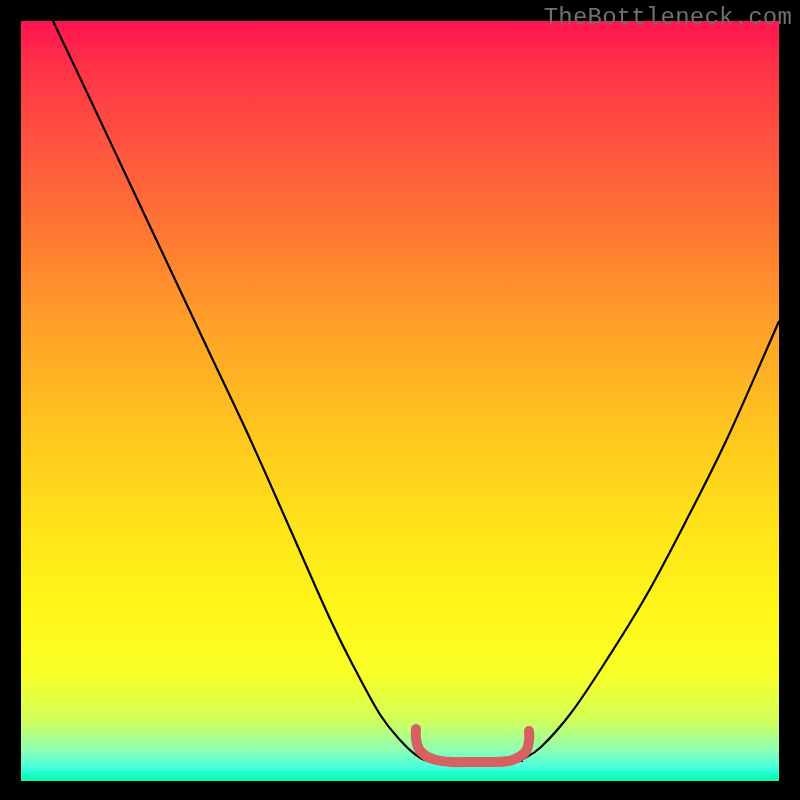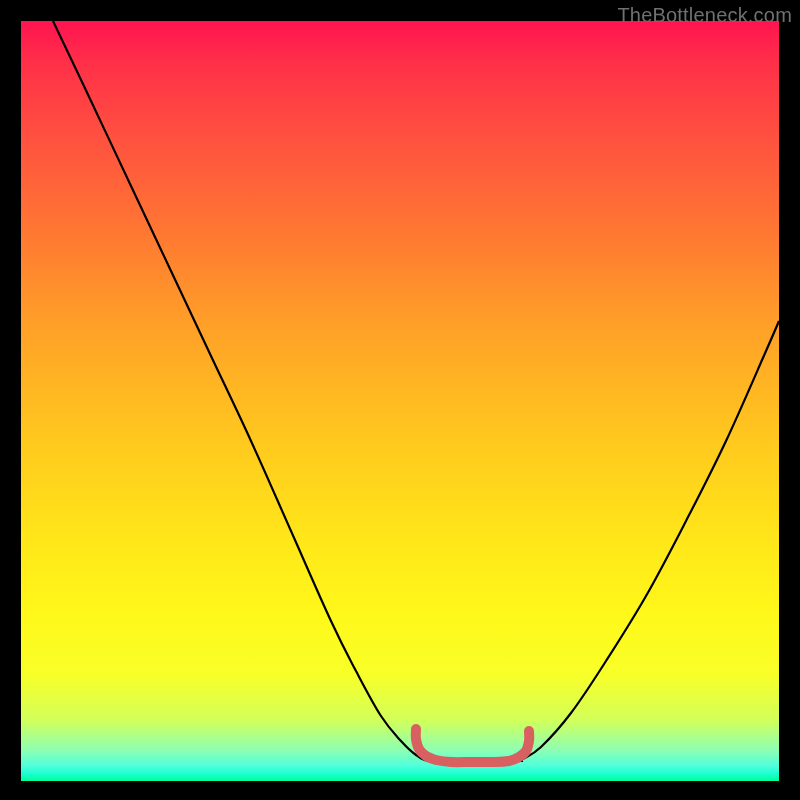--- a/index.html
+++ b/index.html
@@ -38,24 +38,25 @@
       #50ffdc 98%,
       #1effd2 99%,
       #00ff9c 100%
     );
   }
   .watermark {
     position: absolute;
     top: 4px;
     right: 8px;
     color: #707070;
-    font-size: 20px;
+    font-size: 24px;
     font-weight: 500;
     letter-spacing: 0.2px;
     z-index: 20;
+    font-family: Liberation Mono, monospace;
   }
   svg.curve {
     position: absolute;
     left: 0;
     top: 0;
     width: 758px;
     height: 760px;
     z-index: 10;
   }
 </style>

